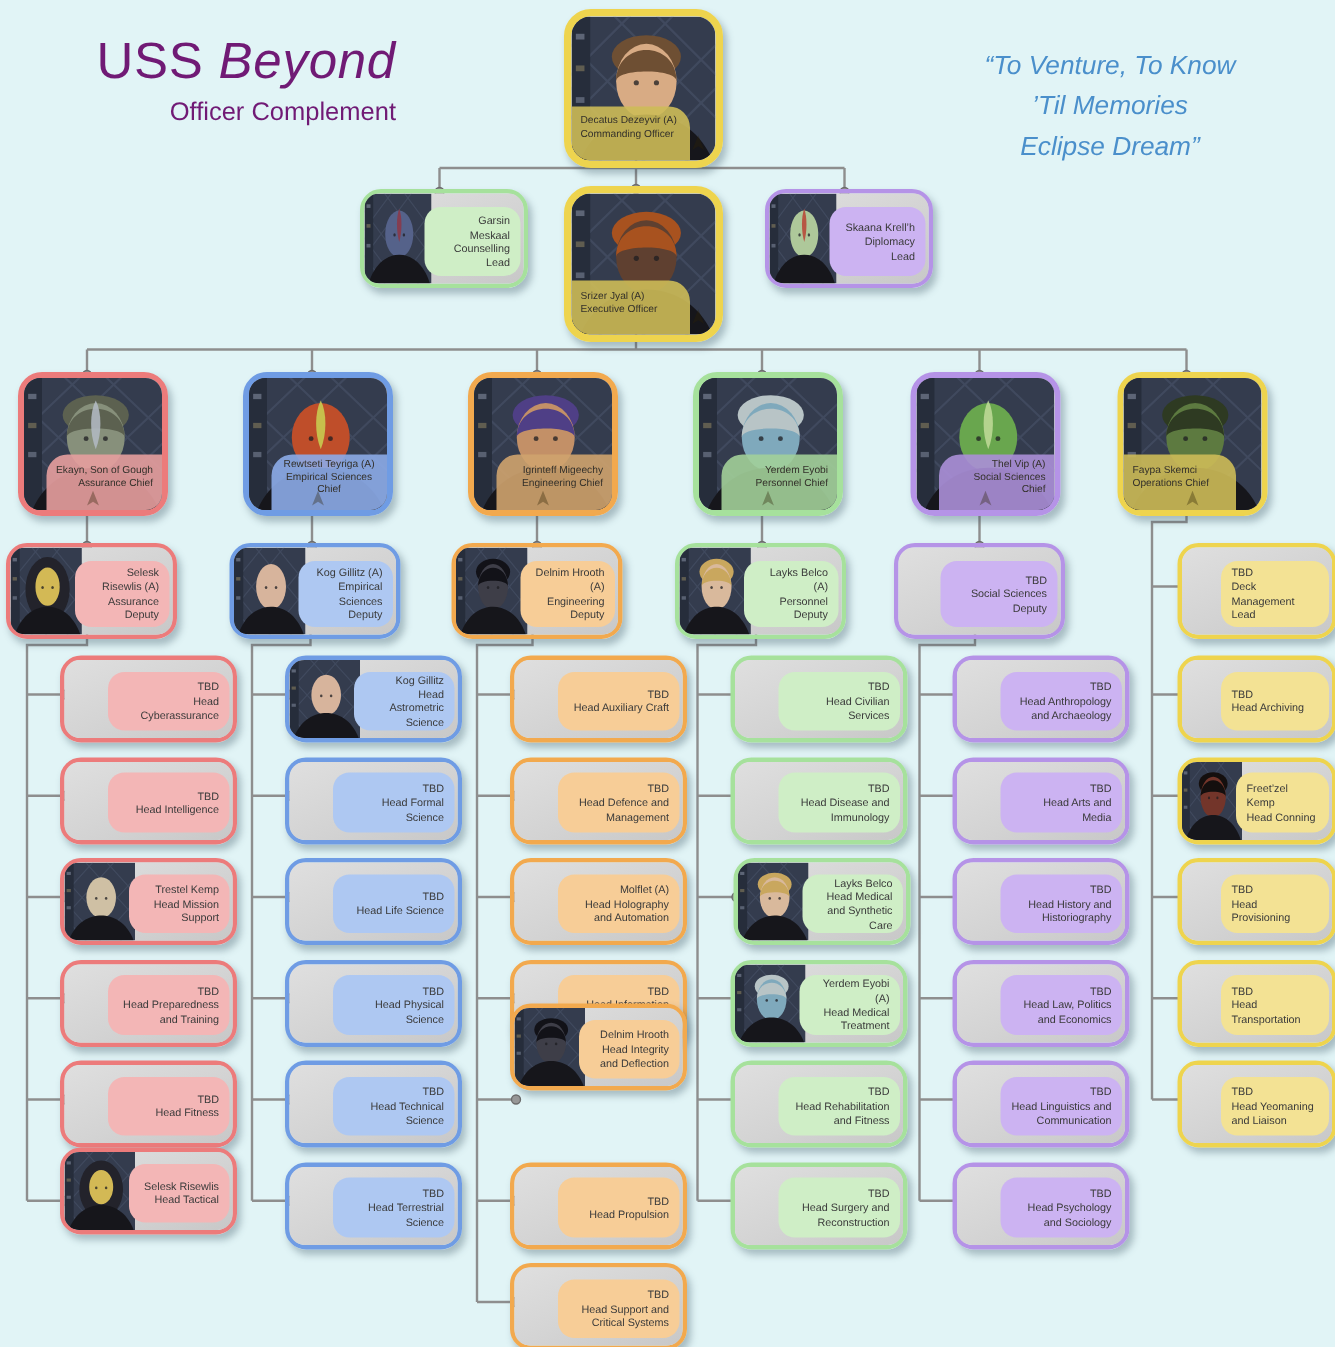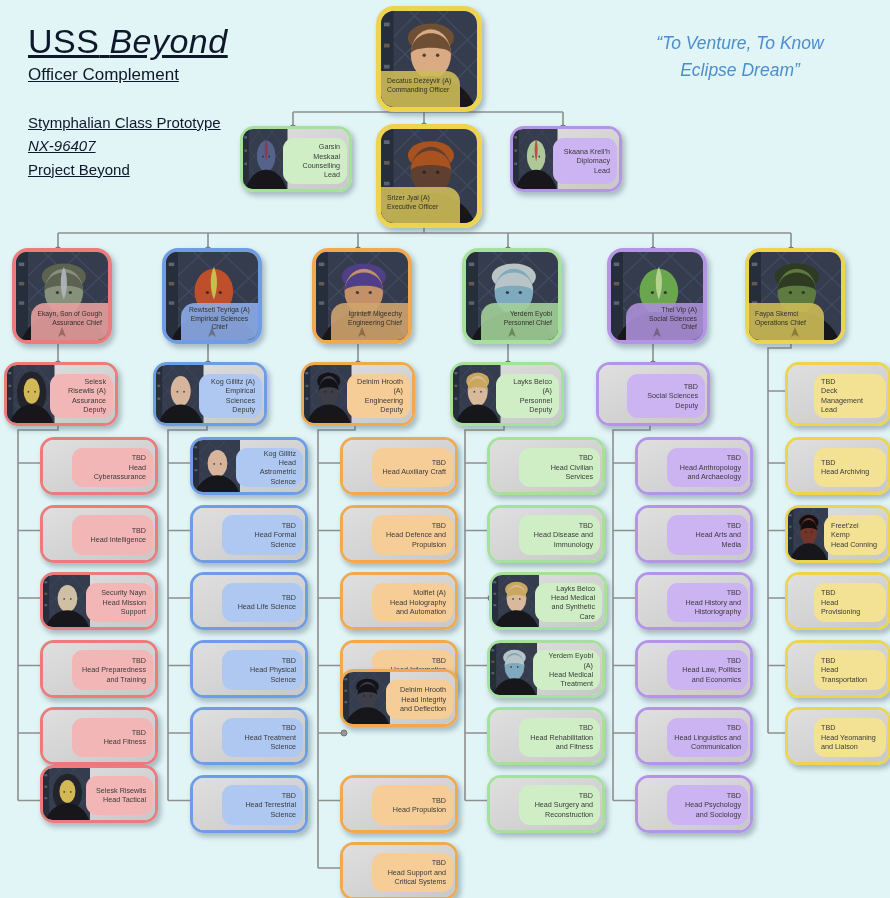--- a/index.html
+++ b/index.html
@@ -1,19 +1,19 @@
 <!DOCTYPE html>
 <html><head>
 <meta charset="utf-8">
 <style>
   html,body{margin:0;padding:0;background:#e1f4f6;}
   #stage{position:relative;width:890px;height:898px;background:#e1f4f6;
          font-family:"Liberation Sans",sans-serif;overflow:hidden;}
   #connectors{position:absolute;left:0;top:0;z-index:1;}
-  .title-block{position:absolute;left:28px;top:22px;width:236px;text-align:left;z-index:2;color:#0f172a;text-decoration:underline;}
+  .title-block{position:absolute;left:28px;top:22px;width:236px;text-align:right;z-index:2;color:#701a75;}
   .ship-title{font-size:34px;letter-spacing:.5px;}
   .ship-title em{font-style:italic;}
   .subtitle{font-size:17px;margin-top:4px;}
   .class-block{margin-top:26px;font-size:15px;line-height:1.55;}
   .class-italic{font-style:italic;}
   .quote{position:absolute;left:598px;top:30px;width:284px;text-align:center;z-index:2;
          font-style:italic;font-size:17.5px;line-height:1.55;color:#4a8fcb;}
   .card{position:absolute;z-index:3;box-shadow:2.5px 3.5px 5px rgba(60,85,100,.35);}
   .card-inner{position:absolute;inset:0;overflow:hidden;
               background:linear-gradient(155deg,#dfdfdf 0%,#d3d3d3 55%,#c8c8c8 100%);}
@@ -86,29 +86,25 @@
       <circle cx="789" cy="463" r="3" fill="#979797" stroke="#6c6c6c" stroke-width="0.9"></circle>
       <circle cx="789" cy="530.5" r="3" fill="#979797" stroke="#6c6c6c" stroke-width="0.9"></circle>
       <circle cx="789" cy="598" r="3" fill="#979797" stroke="#6c6c6c" stroke-width="0.9"></circle>
       <circle cx="789" cy="665.5" r="3" fill="#979797" stroke="#6c6c6c" stroke-width="0.9"></circle>
       <circle cx="789" cy="733" r="3" fill="#979797" stroke="#6c6c6c" stroke-width="0.9"></circle>
     </svg>
 
   <div class="title-block">
     <div class="ship-title"><span>USS</span> <em>Beyond</em></div>
     <div class="subtitle">Officer Complement</div>
-    <div class="class-block">
-      <div>Stymphalian Class Prototype</div>
-      <div class="class-italic">NX-96407</div>
-      <div>Project Beyond</div>
-    </div>
   </div>
 
   <div class="quote">
     <div>“To Venture, To Know</div>
+    <div>’Til Memories</div>
     <div>Eclipse Dream”</div>
   </div>
 
   <div id="nodes">
       <div class="card" style="left: 376px; top: 6px; width: 96px; height: 96px; border: 5px solid rgb(238, 212, 78); border-radius: 18px;">
         <div class="card-inner" style="border-radius: 13px;">
           <div class="portrait" style="width: 100%;">
             <svg viewBox="0 0 100 100" preserveAspectRatio="none" xmlns="http://www.w3.org/2000/svg">
     <rect width="100" height="100" fill="#343c4e"></rect>
     <g stroke="#5b6780" stroke-width="1.6" opacity="0.32" fill="none">
@@ -313,21 +309,21 @@
     <rect x="3" y="56" width="6" height="4" fill="#8a93a8" opacity="0.5"></rect>
 
     <ellipse cx="52" cy="45" rx="21" ry="26" fill="#cfc0a4"></ellipse>
 
     <circle cx="45" cy="46" r="1.8" fill="#1d1d22" opacity="0.75"></circle>
     <circle cx="59" cy="46" r="1.8" fill="#1d1d22" opacity="0.75"></circle>
     <path d="M6 100 C16 76 36 68 52 68 C68 68 88 76 98 100 Z" fill="#16161b"></path>
   </svg>
           </div>
           <div class="panel align-right" style="inset: 15% 2px 5px 38%; background: rgb(243, 182, 182);">
-            <span>Security Nayn</span>
+            <span>Trestel Kemp</span>
             <span>Head Mission Support</span>
           </div>
         </div>
       </div>
       <div class="card" style="left: 40px; top: 639.5px; width: 112px; height: 52px; border: 3px solid rgb(236, 123, 123); border-radius: 14px;">
         <div class="card-inner" style="border-radius: 10px;">
           <div class="panel align-right" style="inset: 15% 2px 5px 26%; background: rgb(243, 182, 182);">
             <span>TBD</span>
             <span>Head Preparedness and Training</span>
           </div>
@@ -474,21 +470,21 @@
           <div class="panel align-right" style="inset: 15% 2px 5px 26%; background: rgb(174, 200, 242);">
             <span>TBD</span>
             <span>Head Physical Science</span>
           </div>
         </div>
       </div>
       <div class="card" style="left: 190px; top: 707px; width: 112px; height: 52px; border: 3px solid rgb(111, 156, 228); border-radius: 14px;">
         <div class="card-inner" style="border-radius: 10px;">
           <div class="panel align-right" style="inset: 15% 2px 5px 26%; background: rgb(174, 200, 242);">
             <span>TBD</span>
-            <span>Head Treatment Science</span>
+            <span>Head Technical Science</span>
           </div>
         </div>
       </div>
       <div class="card" style="left: 190px; top: 774.5px; width: 112px; height: 52px; border: 3px solid rgb(111, 156, 228); border-radius: 14px;">
         <div class="card-inner" style="border-radius: 10px;">
           <div class="panel align-right" style="inset: 15% 2px 5px 26%; background: rgb(174, 200, 242);">
             <span>TBD</span>
             <span>Head Terrestrial Science</span>
           </div>
         </div>
@@ -557,21 +553,21 @@
           <div class="panel align-right" style="inset: 15% 2px 5px 26%; background: rgb(247, 205, 151);">
             <span>TBD</span>
             <span>Head Auxiliary Craft</span>
           </div>
         </div>
       </div>
       <div class="card" style="left: 340px; top: 504.5px; width: 112px; height: 52px; border: 3px solid rgb(242, 169, 78); border-radius: 14px;">
         <div class="card-inner" style="border-radius: 10px;">
           <div class="panel align-right" style="inset: 15% 2px 5px 26%; background: rgb(247, 205, 151);">
             <span>TBD</span>
-            <span>Head Defence and Propulsion</span>
+            <span>Head Defence and Management</span>
           </div>
         </div>
       </div>
       <div class="card" style="left: 340px; top: 572px; width: 112px; height: 52px; border: 3px solid rgb(242, 169, 78); border-radius: 14px;">
         <div class="card-inner" style="border-radius: 10px;">
           <div class="panel align-right" style="inset: 15% 2px 5px 26%; background: rgb(247, 205, 151);">
             <span>Molflet (A)</span>
             <span>Head Holography and Automation</span>
           </div>
         </div>

